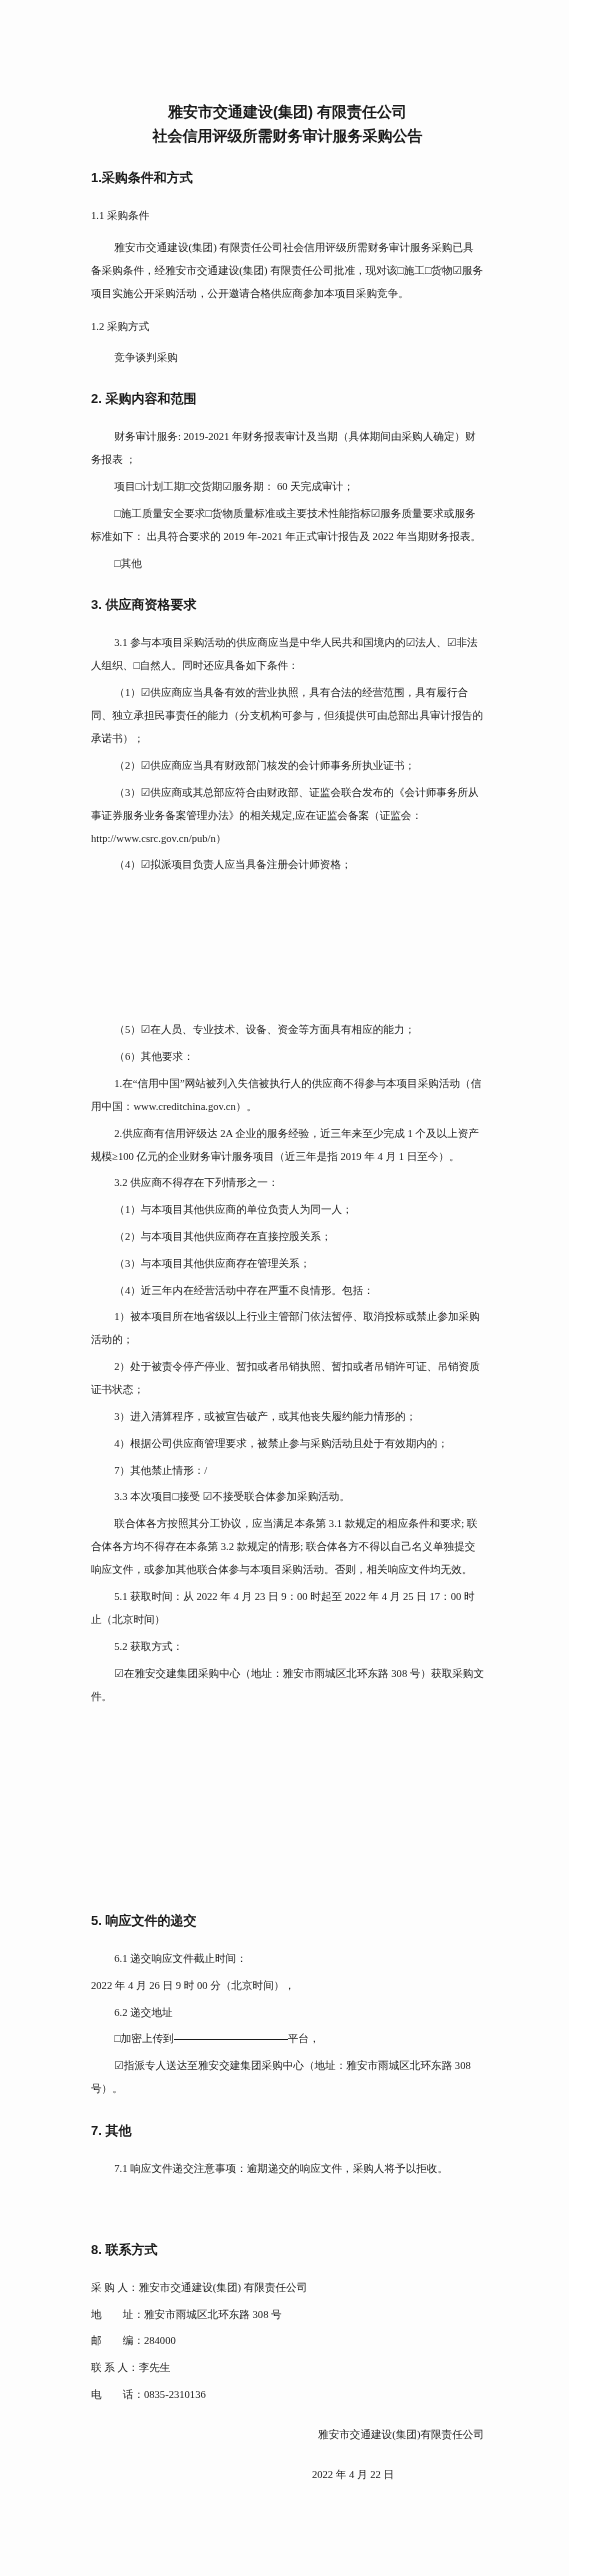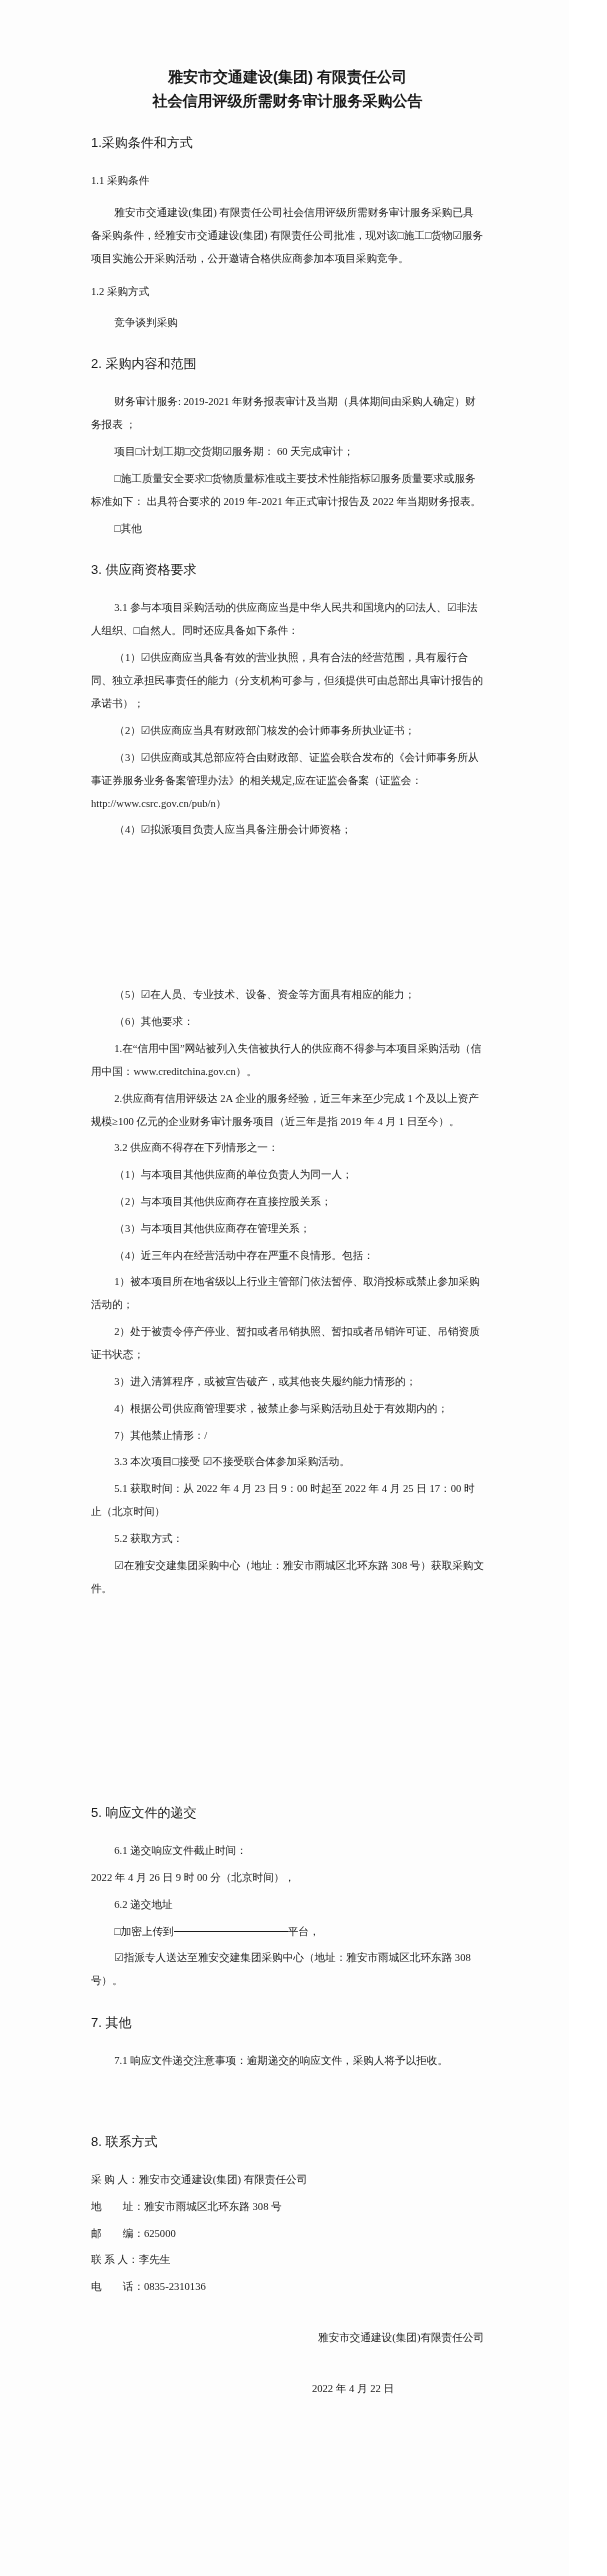--- a/index.html
+++ b/index.html
@@ -6,49 +6,49 @@
   .page {
     position: relative;
     width: 569px;
     min-height: 2576px;
     margin: 0;
     background: #fdfdfd;
     color: #1b1b1b;
     font-family: "Liberation Serif", "DejaVu Serif", serif;
     font-size: 10.6px;
     box-sizing: border-box;
-    padding: 65px 85px 30px 91px;
+    padding: 100px 85px 30px 91px;
   }
   .blk { line-height: 23px; margin: 0 0 3.8px 0; }
   .title {
     text-align: center;
     font-family: "Liberation Sans", "DejaVu Sans", sans-serif;
     font-weight: bold;
     font-size: 15px;
     line-height: 23.5px;
     margin: 0 0 0.8px 0;
   }
   .h1 {
     font-family: "Liberation Sans", "DejaVu Sans", sans-serif;
-    font-weight: normal;
+    font-weight: bold;
     font-size: 13px;
     line-height: 20px;
     margin: 20.5px 0 16px 0;
   }
   .h2 { margin: 10px 0 8.3px 0; font-family: Liberation Serif, serif; }
   .p.indent { text-indent: 2.2em; }
   .u { text-underline-offset: 2.3px; }
   .blank {
     display: inline-block;
     border-bottom: 0.8px solid #1b1b1b;
     height: 11.4px;
     vertical-align: baseline;
   }
   .al-right { text-align: right; }
-  .sign { margin-top: 28px; }
+  .sign { margin-top: 17px; }
   .sign-date { padding-right: 90px; }
   .gap { width: 100%; }
 </style>
 </head>
 <body>
 
 <div class="page">
   <div>
       <div class="blk title"><span class="">雅安市交通建设(集团)  有限责任公司</span></div>
       <div class="blk title"><span class="u">社会信用评级所需财务审计服务采购公告</span></div>
@@ -77,36 +77,37 @@
       <div class="blk p indent"><span class="">（1）与本项目其他供应商的单位负责人为同一人；</span></div>
       <div class="blk p indent"><span class="">（2）与本项目其他供应商存在直接控股关系；</span></div>
       <div class="blk p indent"><span class="">（3）与本项目其他供应商存在管理关系；</span></div>
       <div class="blk p indent"><span class="">（4）近三年内在经营活动中存在严重不良情形。包括：</span></div>
       <div class="blk p indent"><span class="">1）被本项目所在地省级以上行业主管部门依法暂停、取消投标或禁止参加采购活动的；</span></div>
       <div class="blk p indent"><span class="">2）处于被责令停产停业、暂扣或者吊销执照、暂扣或者吊销许可证、吊销资质证书状态；</span></div>
       <div class="blk p indent"><span class="">3）进入清算程序，或被宣告破产，或其他丧失履约能力情形的；</span></div>
       <div class="blk p indent"><span class="">4）根据公司供应商管理要求，被禁止参与采购活动且处于有效期内的；</span></div>
       <div class="blk p indent"><span class="">7）其他禁止情形：</span><span class="u">/</span></div>
       <div class="blk p indent"><span class="">3.3  本次项目□接受 ☑不接受联合体参加采购活动。</span></div>
+      <div class="blk p indent"><span class="">联合体各方按照其分工协议，应当满足本条第 3.1 款规定的相应条件和要求; 联合体各方均不得存在本条第 3.2 款规定的情形; 联合体各方不得以自己名义单独提交响应文件，或参加其他联合体参与本项目采购活动。否则，相关响应文件均无效。</span></div>
       <div class="blk p indent"><span class="">5.1 获取时间：从 </span><span class="u">2022</span><span class=""> 年 </span><span class="u">4</span><span class=""> 月 </span><span class="u">23</span><span class=""> 日 9：00 时起至 </span><span class="u">2022</span><span class=""> 年 </span><span class="u">4</span><span class=""> 月 </span><span class="u">25</span><span class=""> 日 17：00 时止（北京时间）</span></div>
       <div class="blk p indent"><span class="">5.2  获取方式：</span></div>
       <div class="blk p indent"><span class="">☑在</span><span class="u">雅安交建集团采购中心（地址：雅安市雨城区北环东路 308 号）</span><span class="">获取采购文件。</span></div>
       <div class="gap" style="height: 179px;"></div>
       <div class="blk h1"><span class="">5. 响应文件的递交</span></div>
       <div class="blk p indent"><span class="">6.1 递交响应文件截止时间：</span></div>
       <div class="blk p"><span class="u">2022</span><span class=""> 年 </span><span class="u">4</span><span class=""> 月 </span><span class="u">26</span><span class=""> 日 </span><span class="u">9</span><span class=""> 时 </span><span class="u">00</span><span class=""> 分（北京时间），</span></div>
       <div class="blk p indent"><span class="">6.2 递交地址</span></div>
       <div class="blk p indent"><span class="">□加密上传到</span><span class="blank" style="width: 114px;">&nbsp;</span><span class="">平台，</span></div>
       <div class="blk p indent"><span class="">☑指派专人送达至</span><span class="u">雅安交建集团采购中心（地址：雅安市雨城区北环东路 308 号）</span><span class="">。</span></div>
       <div class="blk h1"><span class="">7. 其他</span></div>
       <div class="blk p indent"><span class="">7.1 响应文件递交注意事项：逾期递交的响应文件，采购人将予以拒收。</span></div>
       <div class="gap" style="height: 36px;"></div>
       <div class="blk h1"><span class="">8. 联系方式</span></div>
       <div class="blk p"><span class="">采 购 人：</span><span class="u">雅安市交通建设(集团) 有限责任公司</span></div>
       <div class="blk p"><span class="">地　　址：</span><span class="u">雅安市雨城区北环东路 308 号</span></div>
-      <div class="blk p"><span class="">邮　　编：</span><span class="u">625000</span></div>
+      <div class="blk p"><span class="">邮　　编：</span><span class="u">284000</span></div>
       <div class="blk p"><span class="">联 系 人：</span><span class="u">李先生</span></div>
       <div class="blk p"><span class="">电　　话：</span><span class="u">0835-2310136</span></div>
       <div class="blk sign al-right"><span class="u">雅安市交通建设(集团)有限责任公司</span></div>
       <div class="blk sign sign-date al-right"><span class="u">2022</span><span class=""> 年 </span><span class="u">4</span><span class=""> 月 </span><span class="u">22</span><span class=""> 日</span></div>
     </div>
 </div>
 
 
 </body></html>

